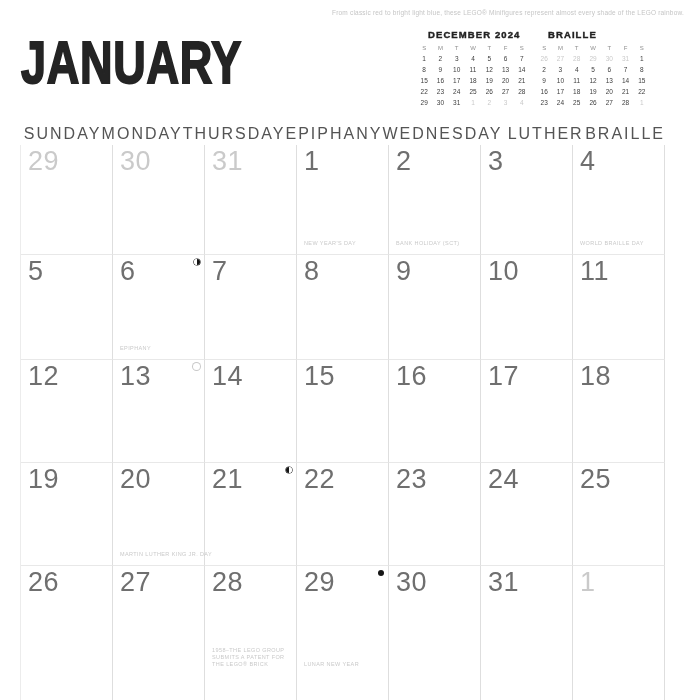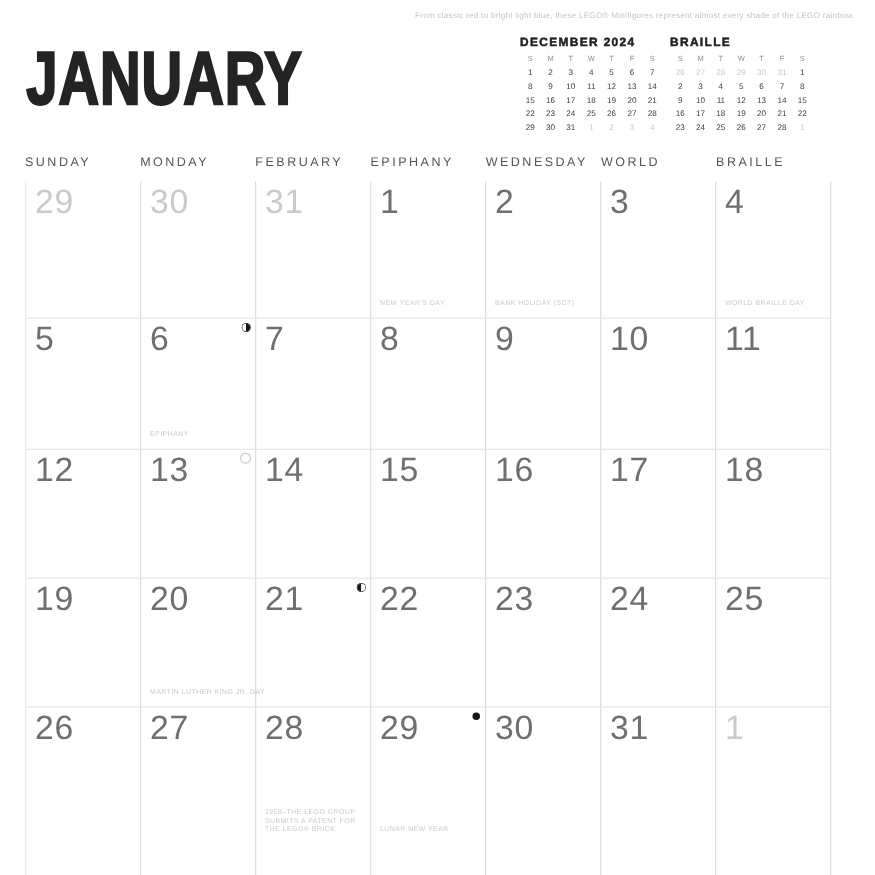--- a/index.html
+++ b/index.html
@@ -18,32 +18,32 @@
     letter-spacing:1px;line-height:60px;white-space:nowrap;
     -webkit-text-stroke:2px #242424;
     transform:scaleX(.75);transform-origin:left top;
   }
   
   .minical{position:absolute;top:29px;width:114px;}
   #minical-0{left:416px;}
   #minical-1{left:536px;}
   .mc-title{
     font-size:9.5px;font-weight:bold;letter-spacing:1.1px;color:#222;
-    -webkit-text-stroke:.4px #222;margin-bottom:4px;white-space:nowrap;
+    -webkit-text-stroke:.4px #222;margin-bottom:4px;white-space:nowrap;margin-left:12px;
   }
   .mc-grid{display:grid;grid-template-columns:repeat(7,1fr);row-gap:3px;}
   .mc-cell{font-size:6.5px;line-height:8px;text-align:center;color:#3d3d3d;}
   .mc-dow{font-size:6px;color:#8f8f8f;}
   .mc-out{color:#c9c9c9;}
   
   .dow-row{
     position:absolute;top:125px;left:20px;width:645px;
     display:grid;grid-template-columns:repeat(7,1fr);
   }
-  .dow{text-align:left;font-size:10px;letter-spacing:2px;color:#545454;white-space:nowrap;}
+  .dow{text-align:right;font-size:16px;letter-spacing:2px;color:#545454;white-space:nowrap;}
   
   .cal{
     position:absolute;top:145px;left:20px;width:645px;height:555px;
     display:grid;grid-template-columns:repeat(7,1fr);
     grid-template-rows:110px 105px 103px 103px 134px;
     border-left:1px solid #ececec;box-sizing:border-box;
   }
   .cell{position:relative;border-right:1px solid #dedede;box-sizing:border-box;}
   .cell.hline{border-bottom:1px solid #e8e8e8;}
   .date{
@@ -165,24 +165,24 @@
         <div class="mc-cell">26</div>
         <div class="mc-cell">27</div>
         <div class="mc-cell">28</div>
         <div class="mc-cell mc-out">1</div>
       </div>
   </div>
 
   <div class="dow-row">
     <div class="dow">SUNDAY</div>
     <div class="dow">MONDAY</div>
-    <div class="dow">FEBRUARY</div>
+    <div class="dow">THURSDAY</div>
     <div class="dow">EPIPHANY</div>
     <div class="dow">WEDNESDAY</div>
-    <div class="dow">WORLD</div>
+    <div class="dow">LUTHER</div>
     <div class="dow">BRAILLE</div>
   </div>
 
   <div class="cal" id="month-grid">
       <div class="cell row0 out hline">
         <div class="date">29</div>
       </div>
       <div class="cell row0 out hline">
         <div class="date">30</div>
       </div>

